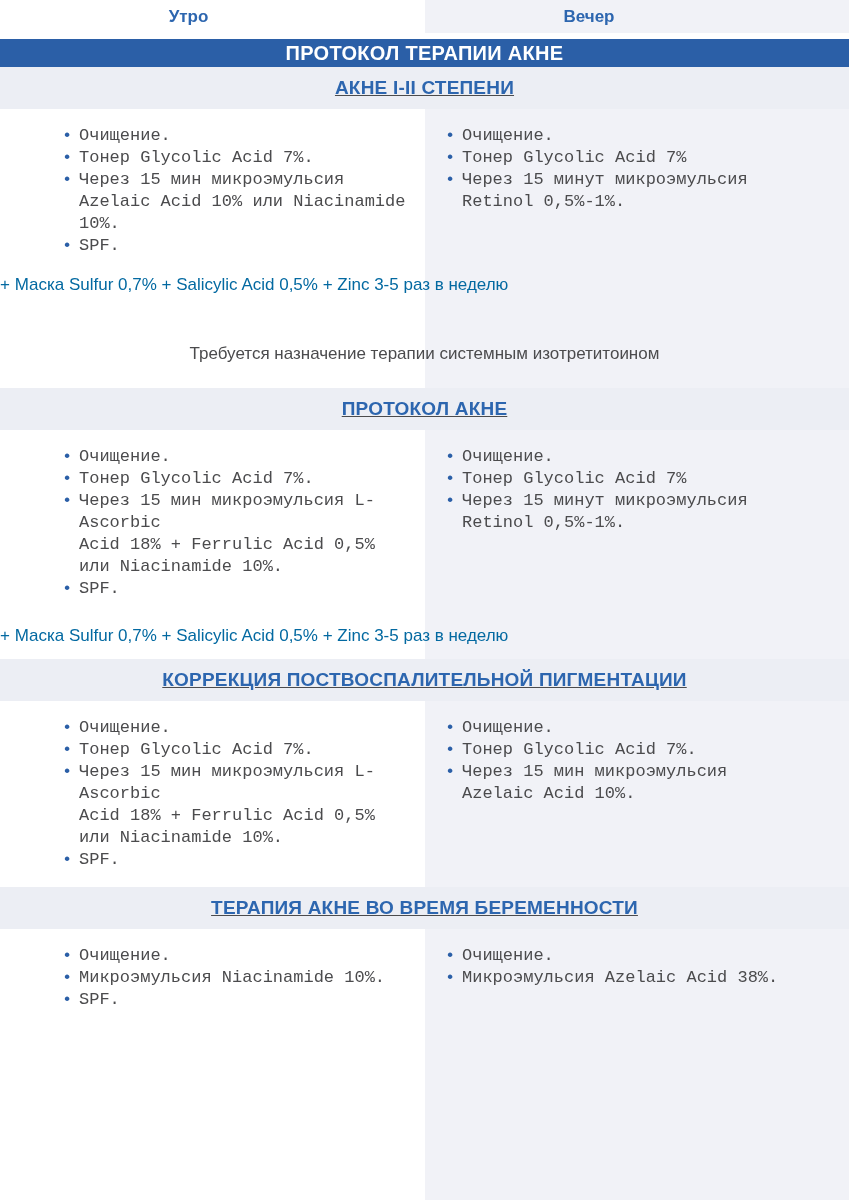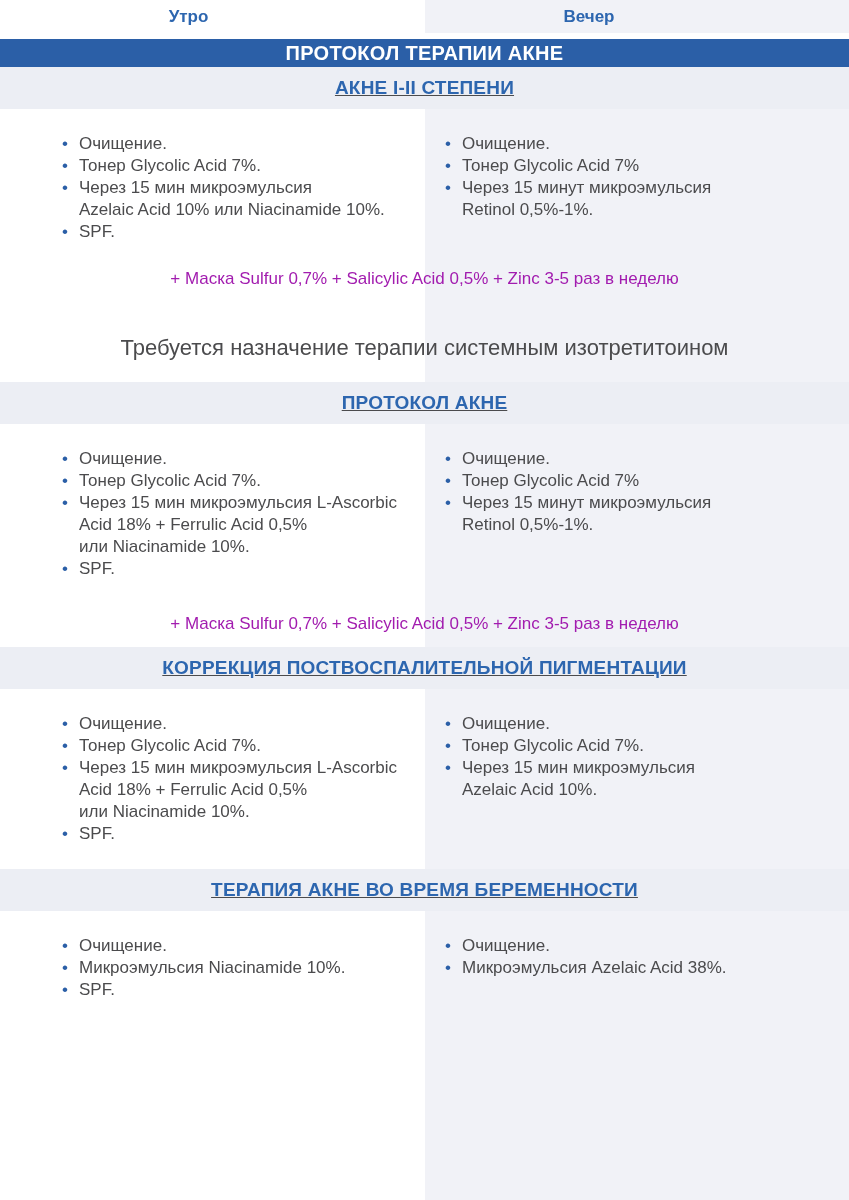--- a/index.html
+++ b/index.html
@@ -38,44 +38,44 @@
   .band {
     height:42px; background:#eceef4;
     display:flex; align-items:center; justify-content:center;text-decoration:underline;
   }
   .band span { color:#2d66af; font-weight:bold; font-size:19px; letter-spacing:.2px; }
 
   .content { display:flex; }
   .half { width:425px; }
   .half.right { width:424px; }
 
-  ul.list { list-style:none; margin:8px; padding:0; }
+  ul.list { list-style:none; margin:0; padding:0;font-family:Liberation Mono, monospace; }
   .content.pad { padding-top:16px; }
   .half.left ul.list { margin-left:62px; margin-right:10px; }
   .half.right ul.list { margin-left:20px; margin-right:10px; }
   li.bullet {
     position:relative; padding-left:17px;
     font-size:17px; line-height:22px; color:#4b4b4d;
   }
   li.bullet::before {
     content:"•";
     position:absolute; left:0; top:0;
     color:#2b5fa7; font-size:17px; line-height:22px;
   }
   .li-text { white-space:pre-line; }
 
   .note-row {
-    text-align:center; font-size:17px; line-height:22px; color:#a21caf;
+    font-size:17px; line-height:22px; color:#0369a1;
   }
   .note-1 { padding-top:17px; padding-bottom:24px; }
   .note-2 { padding-top:25px; padding-bottom:12px; }
 
   .center-text-row {
     height:68px; display:flex; align-items:center; justify-content:center;
-    font-size:22px; color:#4b4b4d;
+    font-size:17px; color:#4b4b4d;
   }
   .spacer-2 { height:16px; }
 </style>
 </head>
 <body>
 
 <div class="page">
   <div class="right-col-bg"></div>
 
   <div class="row top-row">

